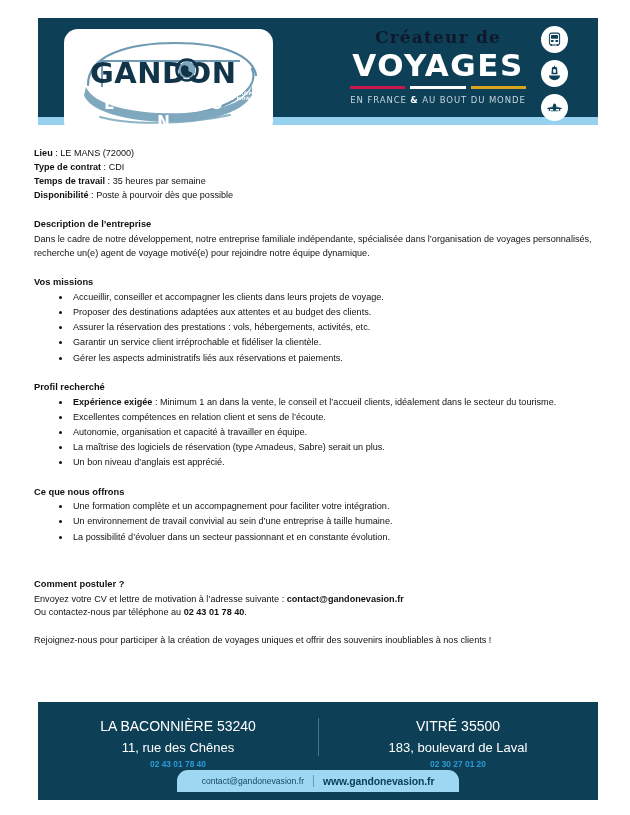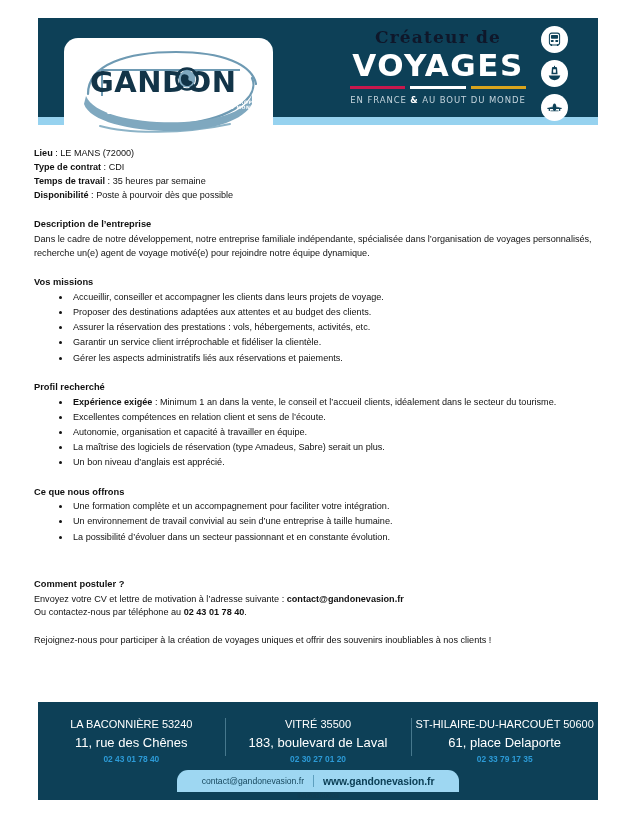--- a/index.html
+++ b/index.html
@@ -23,21 +23,21 @@
     background: #0d4057;
   }
   .header-underline {
     position: absolute;
     left: 38px; top: 117px;
     width: 560px; height: 8px;
     background: #96d2ef;
   }
   .logo-panel {
     position: absolute;
-    left: 64px; top: 38px;
+    left: 64px; top: 29px;
     width: 209px; height: 106px;
     background: #ffffff;
     border-radius: 14px;
     z-index: 5;
   }
   .logo-inner {
     position: absolute;
     left: 0; top: 0; right: 0; bottom: 0;
   }
 
@@ -166,21 +166,21 @@
     position: relative;
   }
   .fcol + .fcol::before {
     content: "";
     position: absolute;
     left: 0; top: 2px;
     width: 1px; height: 38px;
     background: #4b7near;
     background: #46788d;
   }
-  .fcity { font-weight: bold; font-size: 11px; }
+  .fcity { font-weight: bold; font-size: 14px; }
   .fcity span { font-weight: normal; }
   .fstreet { font-size: 13px; }
   .fphone { font-weight: bold; color: #2c9ad6; font-size: 8.4px; }
 
   .pill {
     position: absolute;
     left: 139px; top: 68px;
     width: 282px; height: 22px;
     background: #9ed7f2;
     border-radius: 11px 11px 0 0;
@@ -236,21 +236,21 @@
                 letter-spacing:0.5px;color:#123448;line-height:1;">GANDON</div>
 
     <svg style="position:absolute;left:111px;top:29px;" width="24" height="24" viewBox="0 0 24 24">
       <circle cx="12" cy="12" r="10.5" fill="none" stroke="#123448" stroke-width="2.6"></circle>
       <circle cx="12" cy="12" r="8.4" fill="#7fa8bf"></circle>
       <path d="M7 8 C9 6.4 12 7.4 13.2 9 C14.4 10.6 12.6 11.6 13.6 13 C14.6 14.4 17 13.6 17.6 15.4
                C16.4 17.8 13.6 19.4 11 19 C8.4 18.6 6.4 16.2 6 13.6 C5.7 11.6 6 9.4 7 8 Z" fill="#123448"></path>
     </svg>
 
     <div style="position:absolute;left:36px;top:66px;width:130px;text-align:center;
-                font-family:'DejaVu Sans',sans-serif;font-size:11px;font-weight:bold;
+                font-family:'DejaVu Sans',sans-serif;font-size:15px;font-weight:bold;
                 letter-spacing:3px;color:#ffffff;">E V A S I O N</div>
 
     <div style="position:absolute;left:160px;top:62px;width:40px;text-align:center;line-height:1.15;">
       <div style="font-family:'DejaVu Sans',sans-serif;font-size:4.6px;font-weight:bold;
                   letter-spacing:0.7px;color:#ffffff;">EUROPE</div>
       <div style="font-family:'DejaVu Sans',sans-serif;font-size:4.6px;font-weight:bold;
                   letter-spacing:0.5px;color:#ffffff;">&amp; MONDE</div>
     </div>
   </div>
 </div>
@@ -355,25 +355,20 @@
       <div class="fstreet">11, rue des Chênes</div>
       <div class="fphone">02 43 01 78 40</div>
     </div>
 
     <div class="fcol">
       <div class="fcity"><span>VITRÉ</span><span> 35500</span></div>
       <div class="fstreet">183, boulevard de Laval</div>
       <div class="fphone">02 30 27 01 20</div>
     </div>
 
-    <div class="fcol">
-      <div class="fcity"><span>ST-HILAIRE-DU-HARCOUËT</span><span> 50600</span></div>
-      <div class="fstreet">61, place Delaporte</div>
-      <div class="fphone">02 33 79 17 35</div>
-    </div>
 
   </div>
 
   <div class="pill">
     <span class="pill-email">contact@gandonevasion.fr</span>
     <span class="pill-div"></span>
     <span class="pill-web">www.gandonevasion.fr</span>
   </div>
   <div class="imcode">IM053100008</div>
 </div>

